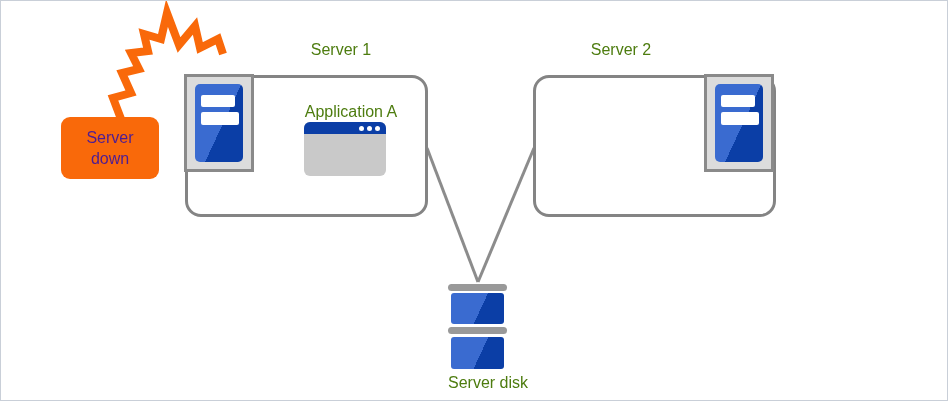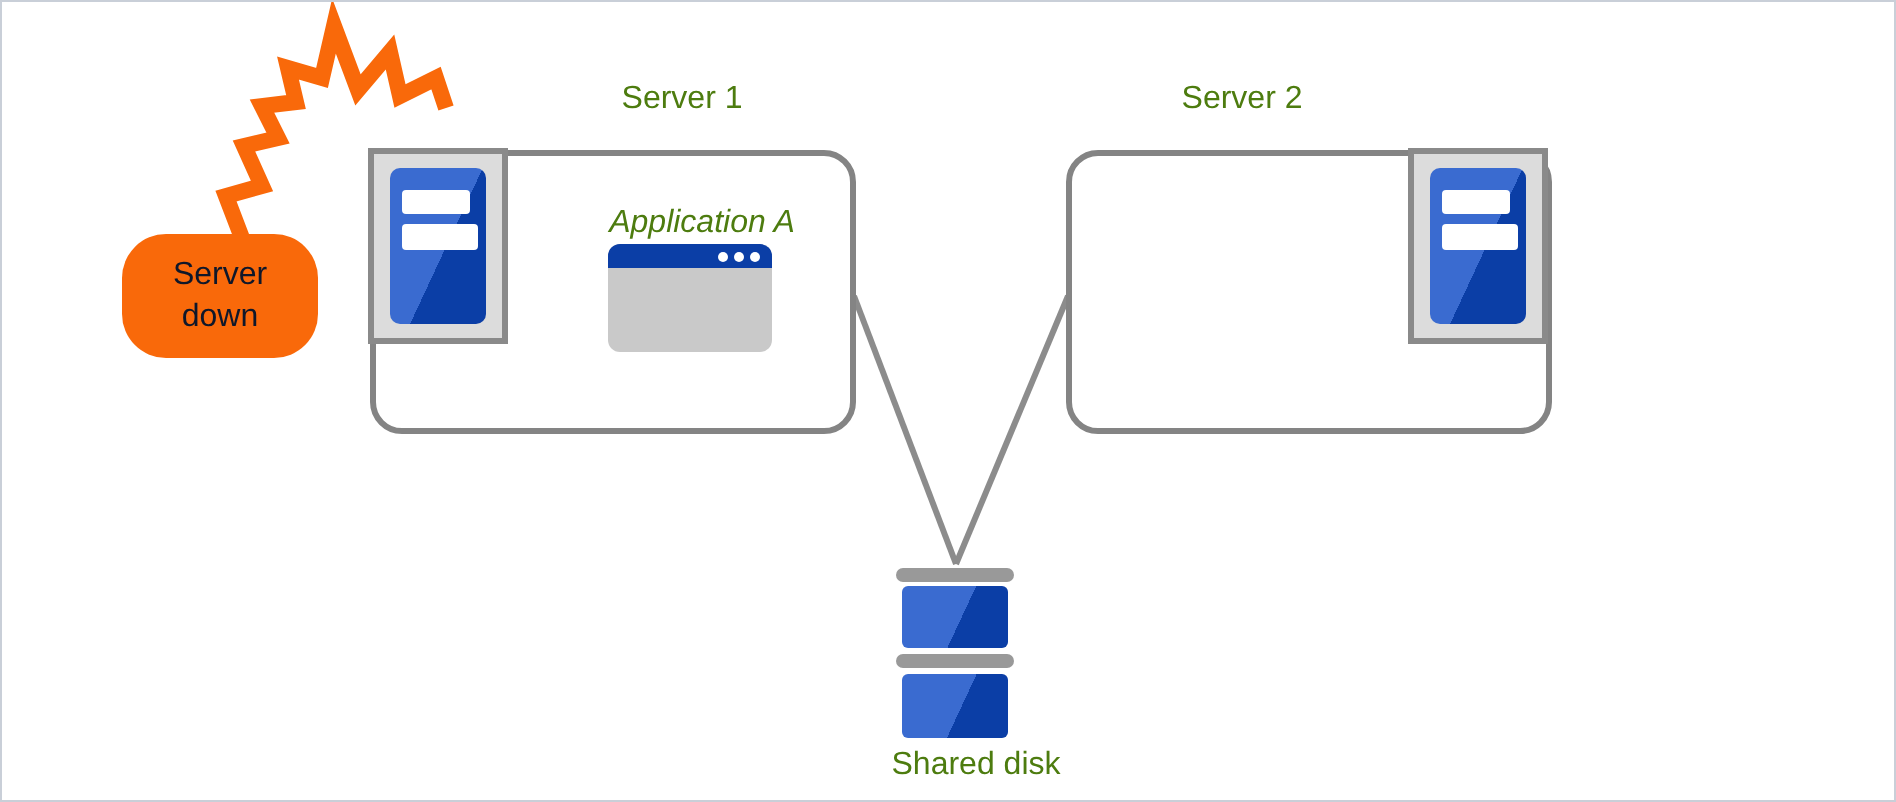--- a/index.html
+++ b/index.html
@@ -37,41 +37,41 @@
   }
   .app-dots{position:absolute;right:6px;top:3.5px;display:flex;gap:3px;}
   .app-dots span{width:5px;height:5px;border-radius:50%;background:#ffffff;display:block;}
   .disk-cap{position:absolute;width:59px;height:7px;background:#999999;border-radius:3.5px;}
   .disk-body{
     position:absolute;width:53px;border-radius:3px;
     background:linear-gradient(115deg,#3a6bd0 55%,#0b3ea6 55%);
   }
   .alert-badge{
     position:absolute;left:60px;top:116px;width:98px;height:62px;
-    background:#f9690a;border-radius:22px;color:#0f172a;font-size:16px;
+    background:#f9690a;border-radius:9px;color:#4c1d95;font-size:16px;
     display:flex;flex-direction:column;align-items:center;justify-content:center;
     line-height:21px;
   }
 </style>
 </head>
 <body>
 
 <div class="stage">
 
   <svg class="overlay" viewBox="0 0 948 401">
     <line x1="426" y1="147" x2="477" y2="281" stroke="#8c8c8c" stroke-width="3"></line>
     <line x1="533" y1="147" x2="477" y2="281" stroke="#8c8c8c" stroke-width="3"></line>
     <polyline points="120,118 112,97 130,92 121,72 138,68 130,52 147,50 143,33 160,38 166,12 178,44 194,25 199,47 217,38 222,53" fill="none" stroke="#f9690a" stroke-width="8" stroke-miterlimit="12"></polyline>
   </svg>
 
   <div class="lbl" style="left:253px;top:39px;width:174px;">Server 1</div>
   <div class="lbl" style="left:533px;top:39px;width:174px;text-align:center;">Server 2</div>
 
   <div class="node-box" style="left:184px;top:74px;width:243px;height:142px;">
-    <div class="lbl" style="left:97px;top:24px;width:132px;font-style:italic;">Application A</div>
+    <div class="lbl" style="left:97px;top:24px;width:132px;">Application A</div>
   </div>
 
   <div class="app-window">
     <div class="app-titlebar">
       <div class="app-dots">
         <span></span>
           <span></span>
           <span></span>
       </div>
     </div>
@@ -91,20 +91,20 @@
       <div class="bar bar1"></div>
       <div class="bar bar2"></div>
     </div>
   </div>
 
   <div class="disk-cap" style="left:447px;top:283px;"></div>
   <div class="disk-body" style="left:450px;top:292px;height:31px;"></div>
   <div class="disk-cap" style="left:447px;top:326px;"></div>
   <div class="disk-body" style="left:450px;top:336px;height:32px;"></div>
 
-  <div class="lbl" style="left:412px;top:372px;width:150px;">Shared disk</div>
+  <div class="lbl" style="left:412px;top:372px;width:150px;">Server disk</div>
 
   <div class="alert-badge">
     <span>Server</span>
     <span>down</span>
   </div>
 
 </div>
 
 </body></html>

